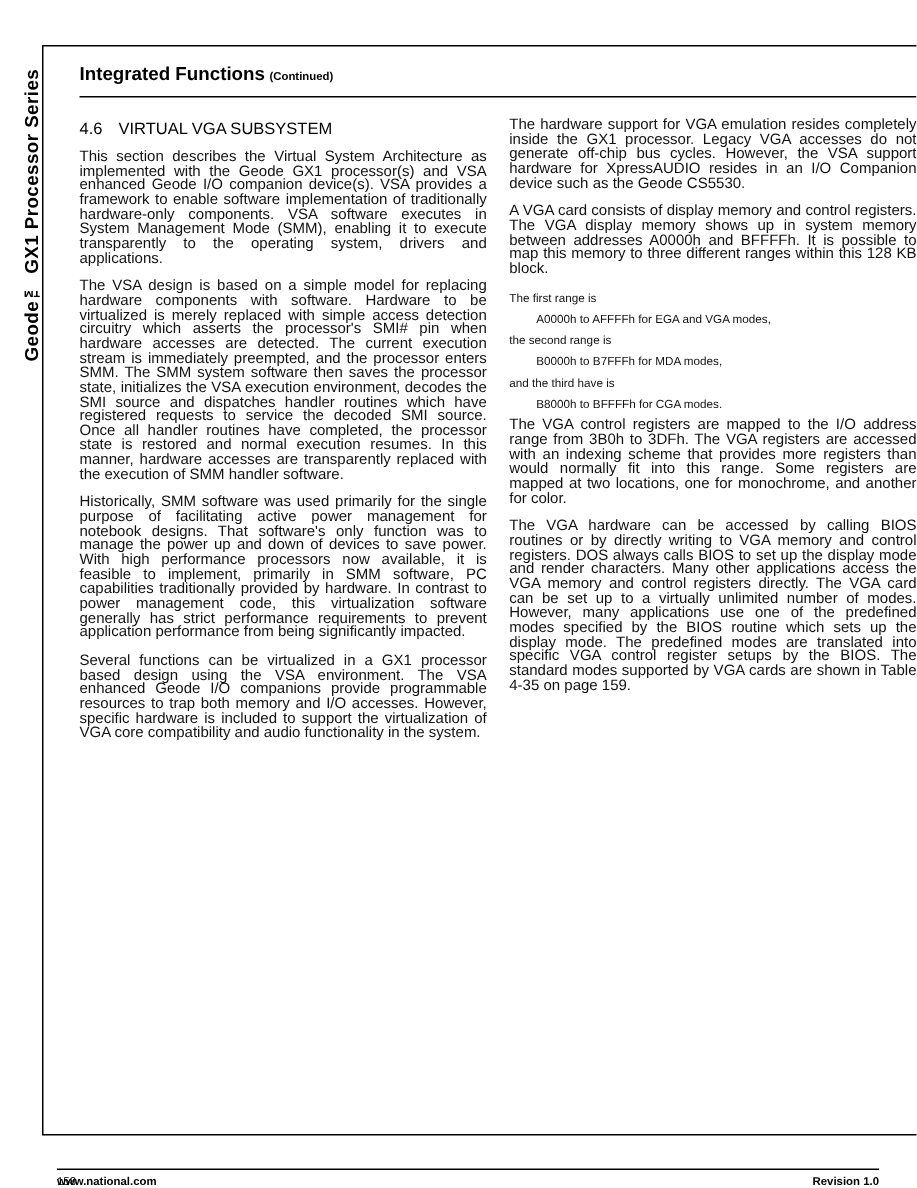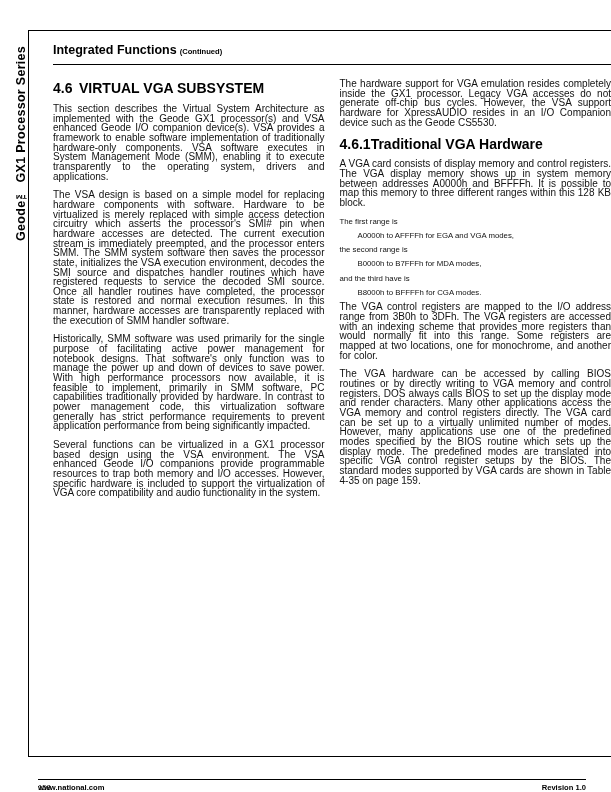--- a/index.html
+++ b/index.html
@@ -58,22 +58,22 @@
 
   .columns {
     display: flex;
     gap: 15px;
     padding: 14px 24px 0 24px;
     align-items: flex-start;
   }
   .col { flex: 1 1 0; min-width: 0; }
 
   .section-heading {
-    font-size: 14px;
-    font-weight: bold;
+    font-size: 11px;
+    font-weight: normal;
     color: #000;
     margin: 1px 0 8px 0;
   }
   .section-heading .sec-num { display: inline-block; min-width: 26px; }
   .section-heading.sub { margin: 4px 0 7px 0; }
   .section-heading.sub .sec-num { min-width: 30px; }
 
   .body-para {
     font-size: 10px;
     line-height: 9.65px;
@@ -133,23 +133,20 @@
         </div>
         <p class="body-para">This section describes the Virtual System Architecture as implemented with the Geode GX1 processor(s) and VSA enhanced Geode I/O companion device(s). VSA provides a framework to enable software implementation of traditionally hardware-only components. VSA software executes in System Management Mode (SMM), enabling it to execute transparently to the operating system, drivers and applications.</p>
         <p class="body-para">The VSA design is based on a simple model for replacing hardware components with software. Hardware to be virtualized is merely replaced with simple access detection circuitry which asserts the processor's SMI# pin when hardware accesses are detected. The current execution stream is immediately preempted, and the processor enters SMM. The SMM system software then saves the processor state, initializes the VSA execution environment, decodes the SMI source and dispatches handler routines which have registered requests to service the decoded SMI source. Once all handler routines have completed, the processor state is restored and normal execution resumes. In this manner, hardware accesses are transparently replaced with the execution of SMM handler software.</p>
         <p class="body-para">Historically, SMM software was used primarily for the single purpose of facilitating active power management for notebook designs. That software's only function was to manage the power up and down of devices to save power. With high performance processors now available, it is feasible to implement, primarily in SMM software, PC capabilities traditionally provided by hardware. In contrast to power management code, this virtualization software generally has strict performance requirements to prevent application performance from being significantly impacted.</p>
         <p class="body-para">Several functions can be virtualized in a GX1 processor based design using the VSA environment. The VSA enhanced Geode I/O companions provide programmable resources to trap both memory and I/O accesses. However, specific hardware is included to support the virtualization of VGA core compatibility and audio functionality in the system.</p>
       </div>
 
       <div class="col">
         <p class="body-para">The hardware support for VGA emulation resides completely inside the GX1 processor. Legacy VGA accesses do not generate off-chip bus cycles. However, the VSA support hardware for XpressAUDIO resides in an I/O Companion device such as the Geode CS5530.</p>
 
-        <div class="section-heading sub">
-          <span class="sec-num">4.6.1</span><span>Traditional VGA Hardware</span>
-        </div>
 
         <p class="body-para">A VGA card consists of display memory and control registers. The VGA display memory shows up in system memory between addresses A0000h and BFFFFh. It is possible to map this memory to three different ranges within this 128 KB block.</p>
 
         <p class="range-line">The first range is</p>
         <p class="range-line indent">A0000h to AFFFFh for EGA and VGA modes,</p>
 
         <p class="range-line">the second range is</p>
         <p class="range-line indent">B0000h to B7FFFh for MDA modes,</p>
 
         <p class="range-line">and the third have is</p>

